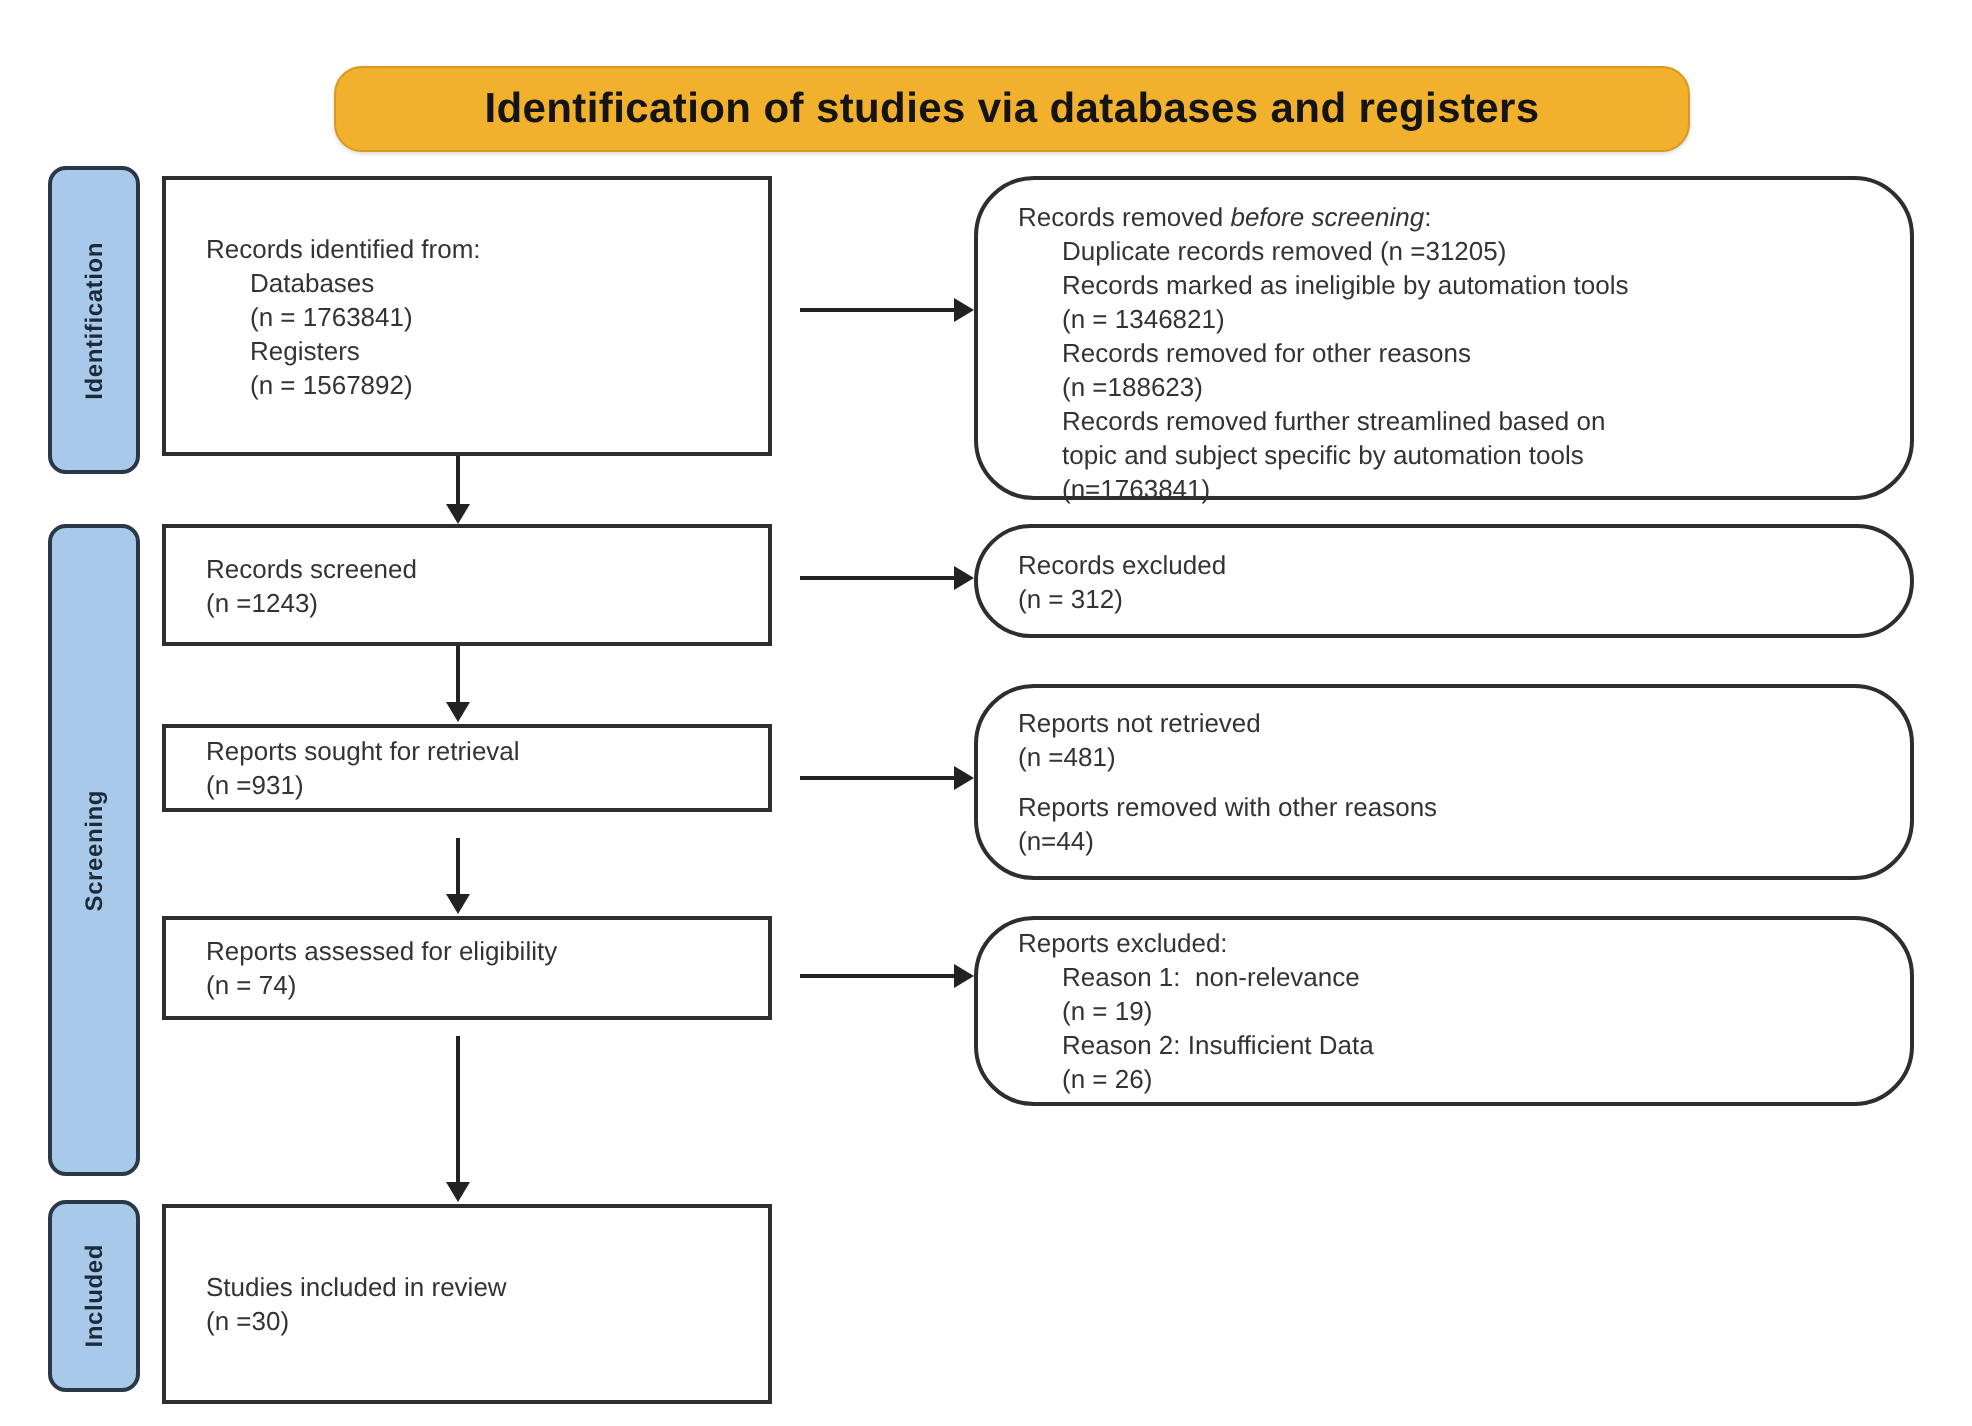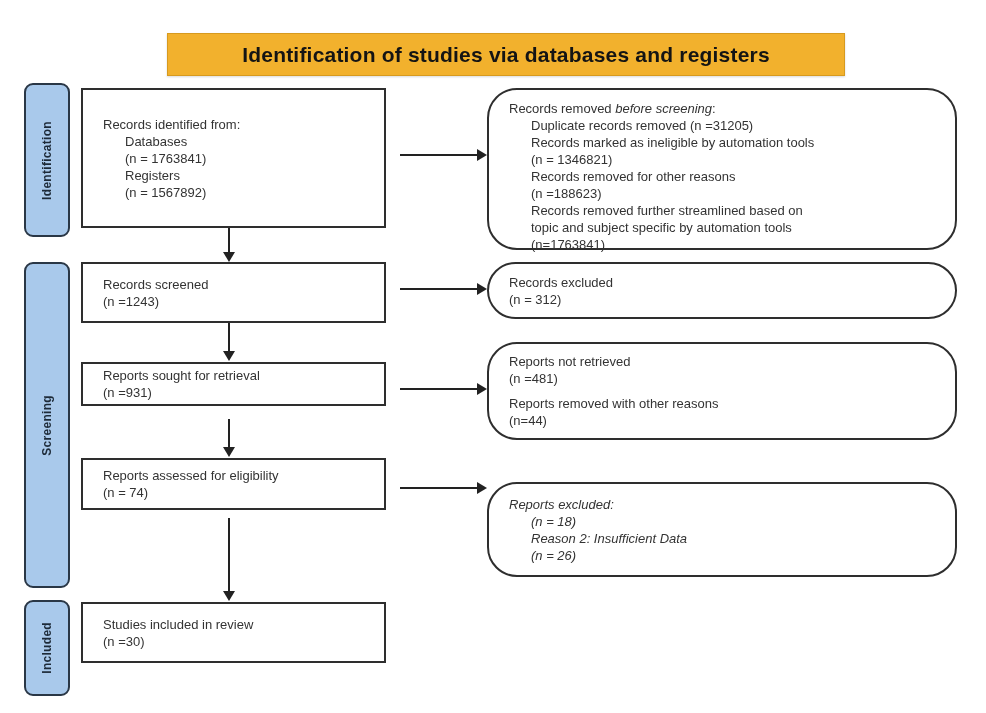--- a/index.html
+++ b/index.html
@@ -3,21 +3,21 @@
 <meta charset="utf-8">
 <style>
   html,body{margin:0;padding:0;background:#ffffff;}
   #canvas{
     position:relative;width:986px;height:713px;background:#ffffff;overflow:hidden;
     font-family:"Liberation Sans", sans-serif;color:#2f2f2f;
   }
   
   .banner{
     position:absolute;left:167px;top:33px;width:676px;height:41px;
-    background:#F2B12D;border:1px solid #d79a1f;border-radius:0;
+    background:#F2B12D;border:1px solid #d79a1f;border-radius:14px;
     display:flex;align-items:center;justify-content:center;
     font-size:21px;font-weight:700;color:#141414;letter-spacing:.2px;
     box-shadow:0 1px 2px rgba(0,0,0,.15);
   }
   
   .stage{
     position:absolute;left:24px;width:42px;
     background:#A9C9EB;border:2px solid #2A3746;border-radius:9px;
     display:flex;align-items:center;justify-content:center;
   }
@@ -40,22 +40,22 @@
   .box em{font-style:italic;}
   .col-left{left:81px;width:305px;}
   .col-right{left:487px;width:470px;border-radius:30px;}
   #box-identified{top:88px;height:140px;}
   #box-removed{top:88px;height:162px;justify-content:flex-start;padding-top:10px;}
   #box-screened{top:262px;height:61px;}
   #box-records-excluded{top:262px;height:57px;}
   #box-sought{top:362px;height:44px;}
   #box-not-retrieved{top:342px;height:98px;}
   #box-assessed{top:458px;height:52px;}
-  #box-reports-excluded{top:482px;height:95px;font-style:italic;}
-  #box-included{top:602px;height:61px;}
+  #box-reports-excluded{top:458px;height:95px;}
+  #box-included{top:602px;height:100px;}
   
   .vline{position:absolute;width:2px;background:#222;left:228px;}
   .hline{position:absolute;height:2px;background:#222;left:400px;width:77px;}
   .head-down{
     position:absolute;width:0;height:0;left:223px;
     border-left:6px solid transparent;border-right:6px solid transparent;
     border-top:10px solid #222;
   }
   .head-right{
     position:absolute;width:0;height:0;left:477px;
@@ -121,21 +121,22 @@
     <div class="ln gap">Reports removed with other reasons</div>
     <div class="ln">(n=44)</div>
   </div>
 
   <div class="box col-left" id="box-assessed">
     <div class="ln">Reports assessed for eligibility</div>
     <div class="ln">(n = 74)</div>
   </div>
   <div class="box col-right" id="box-reports-excluded">
     <div class="ln">Reports excluded:</div>
-    <div class="ln ind">(n = 18)</div>
+    <div class="ln ind">Reason 1:  non-relevance</div>
+    <div class="ln ind">(n = 19)</div>
     <div class="ln ind">Reason 2: Insufficient Data</div>
     <div class="ln ind">(n = 26)</div>
   </div>
 
   <div class="box col-left" id="box-included">
     <div class="ln">Studies included in review</div>
     <div class="ln">(n =30)</div>
   </div>
 
   <div class="vline" style="top:228px;height:25px;"></div>

